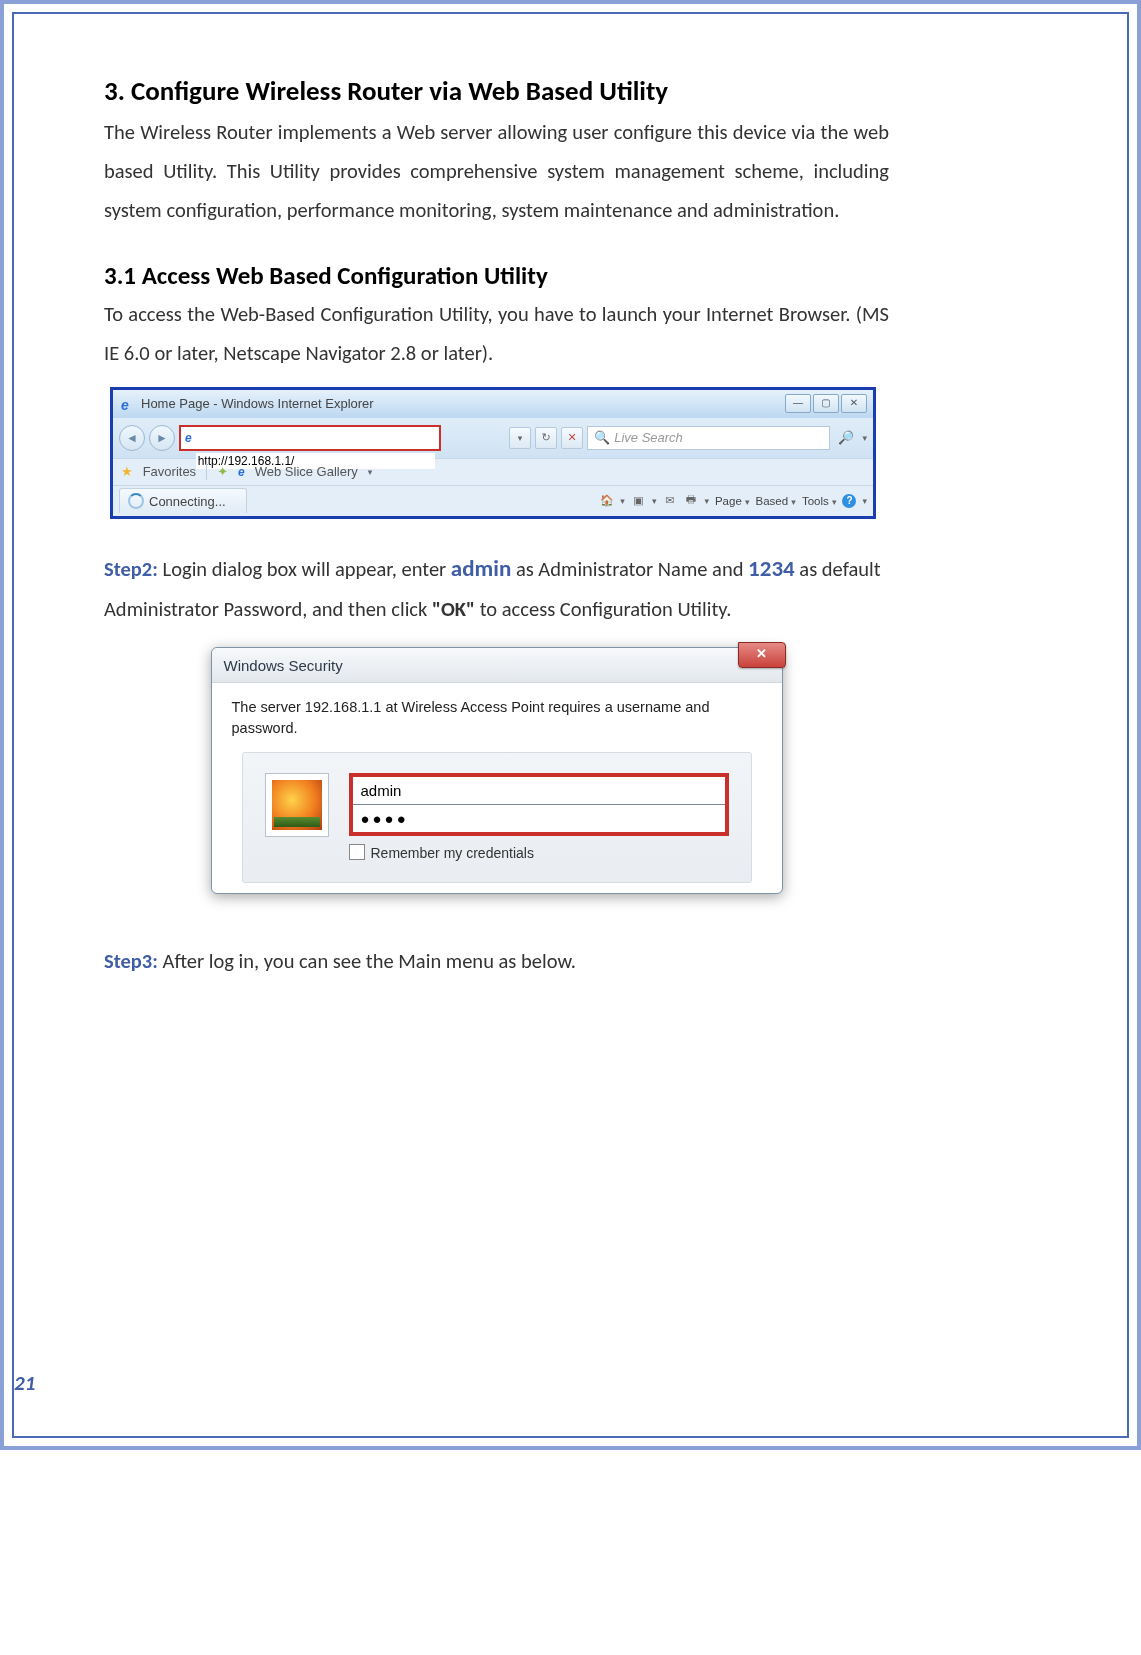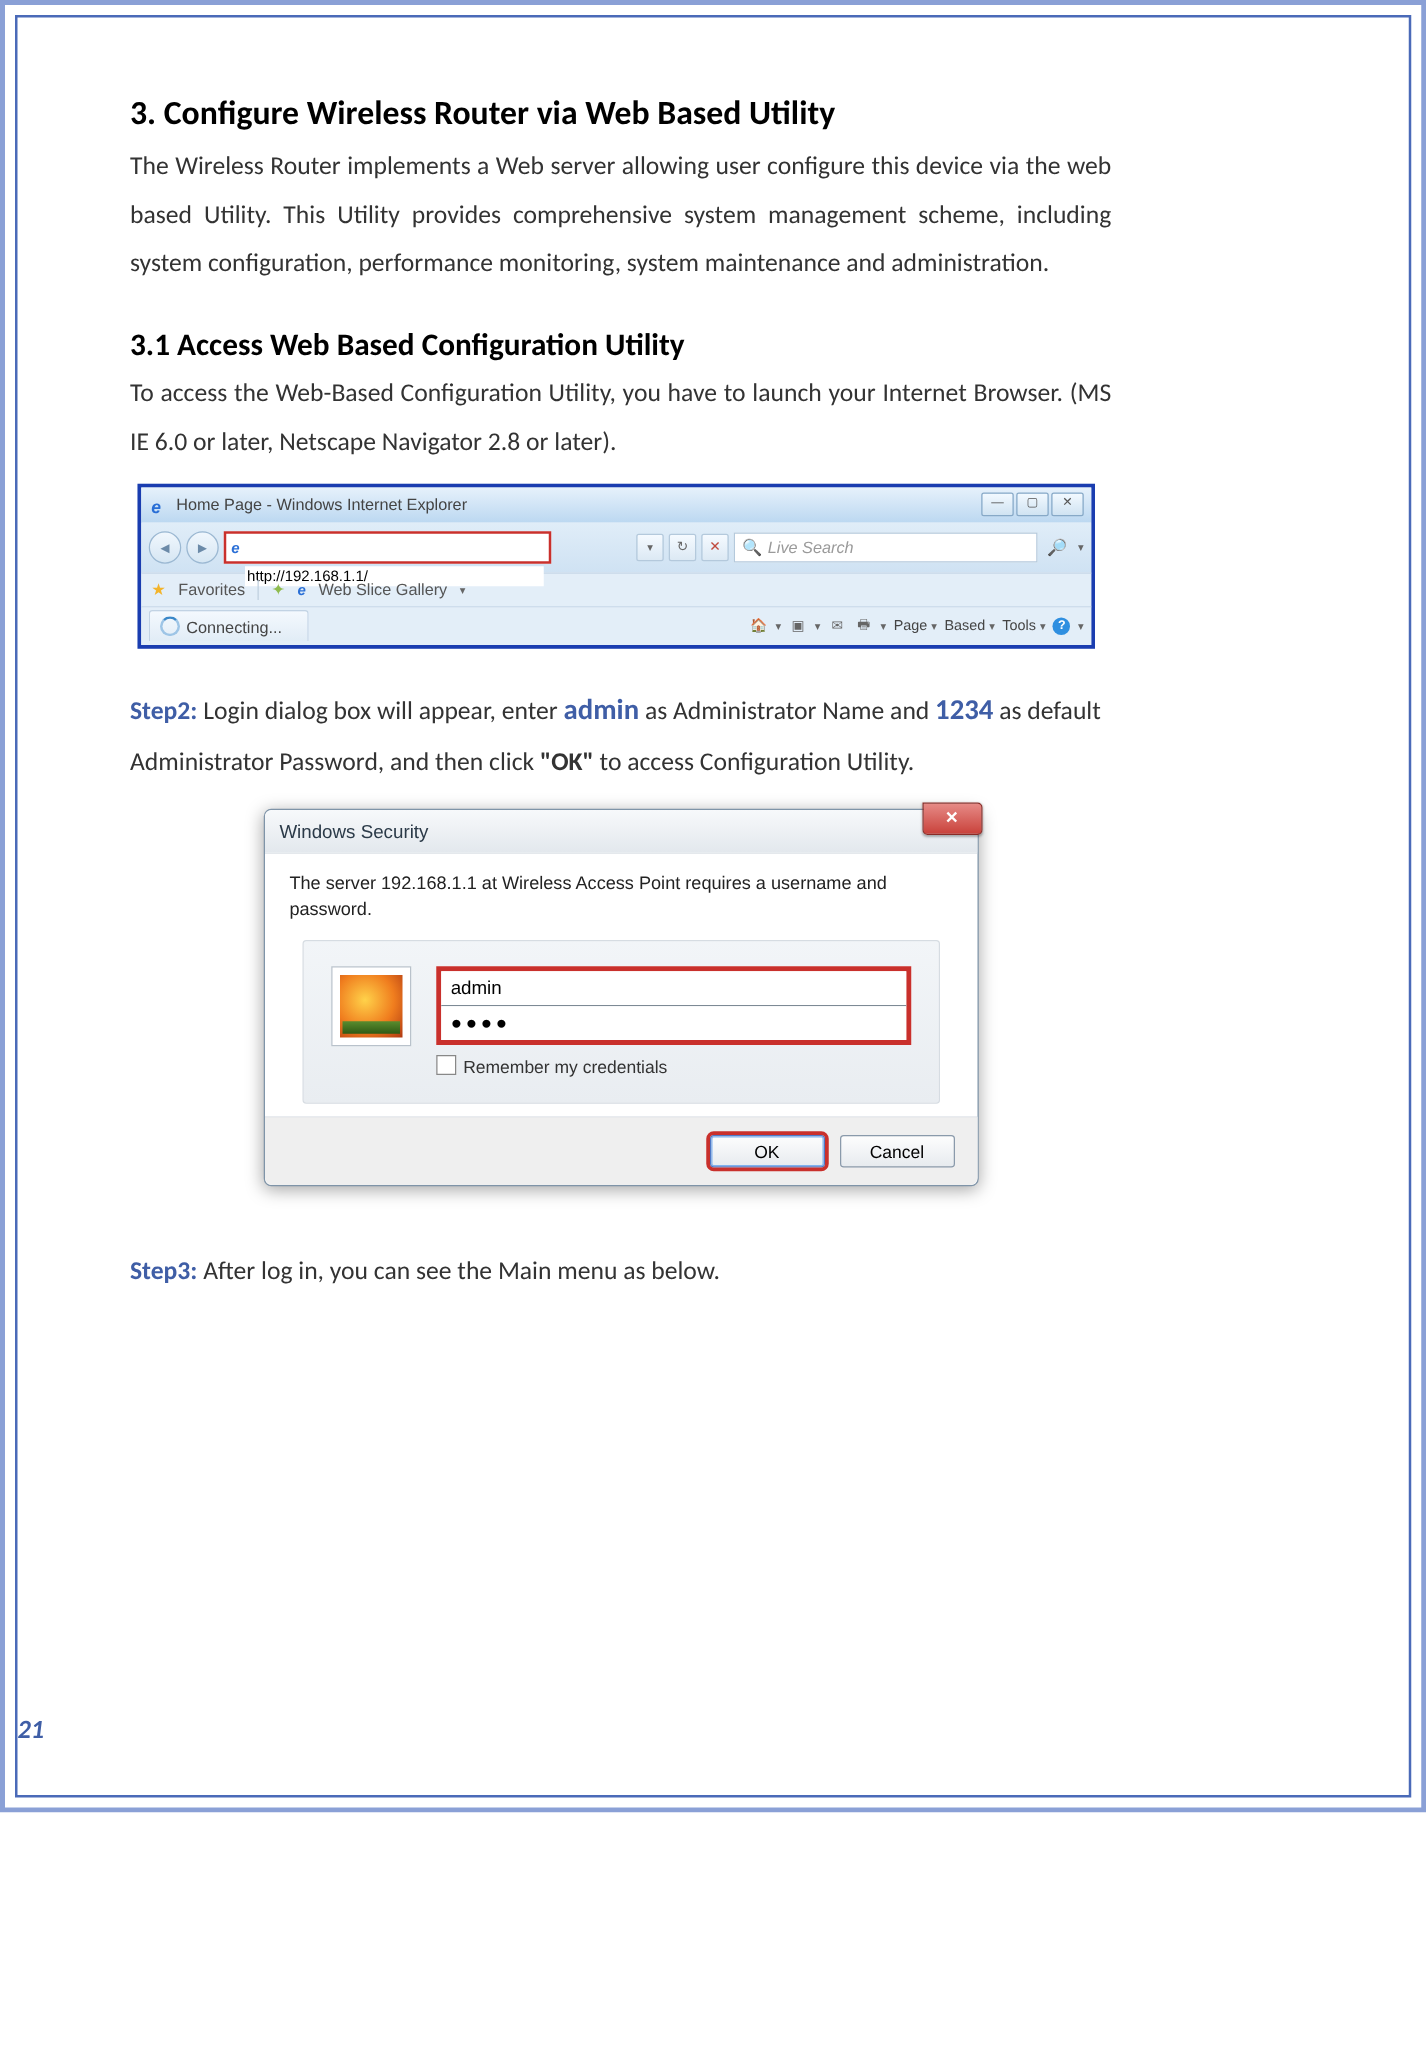--- a/index.html
+++ b/index.html
@@ -215,24 +215,20 @@
                 <input class="cred-input" value="admin" style="">
                 <input class="cred-input pwd" value="●●●●" style="">
               </div>
               <label class="remember">
                 <span class="chk"></span>
                 <span>Remember my credentials</span>
               </label>
             </div>
           </div>
         </div>
-        <div class="sec-footer">
-          <button class="dlg-btn ok">OK</button>
-          <button class="dlg-btn">Cancel</button>
-        </div>
       </div>
 
       <p class="step-text" style="margin-top:48px">
         <span class="step-label">Step3:</span><span> After log in, you can see the Main menu as below.</span>
       </p>
 
     </div>
 
     <div class="page-number">21</div>
   </div>

